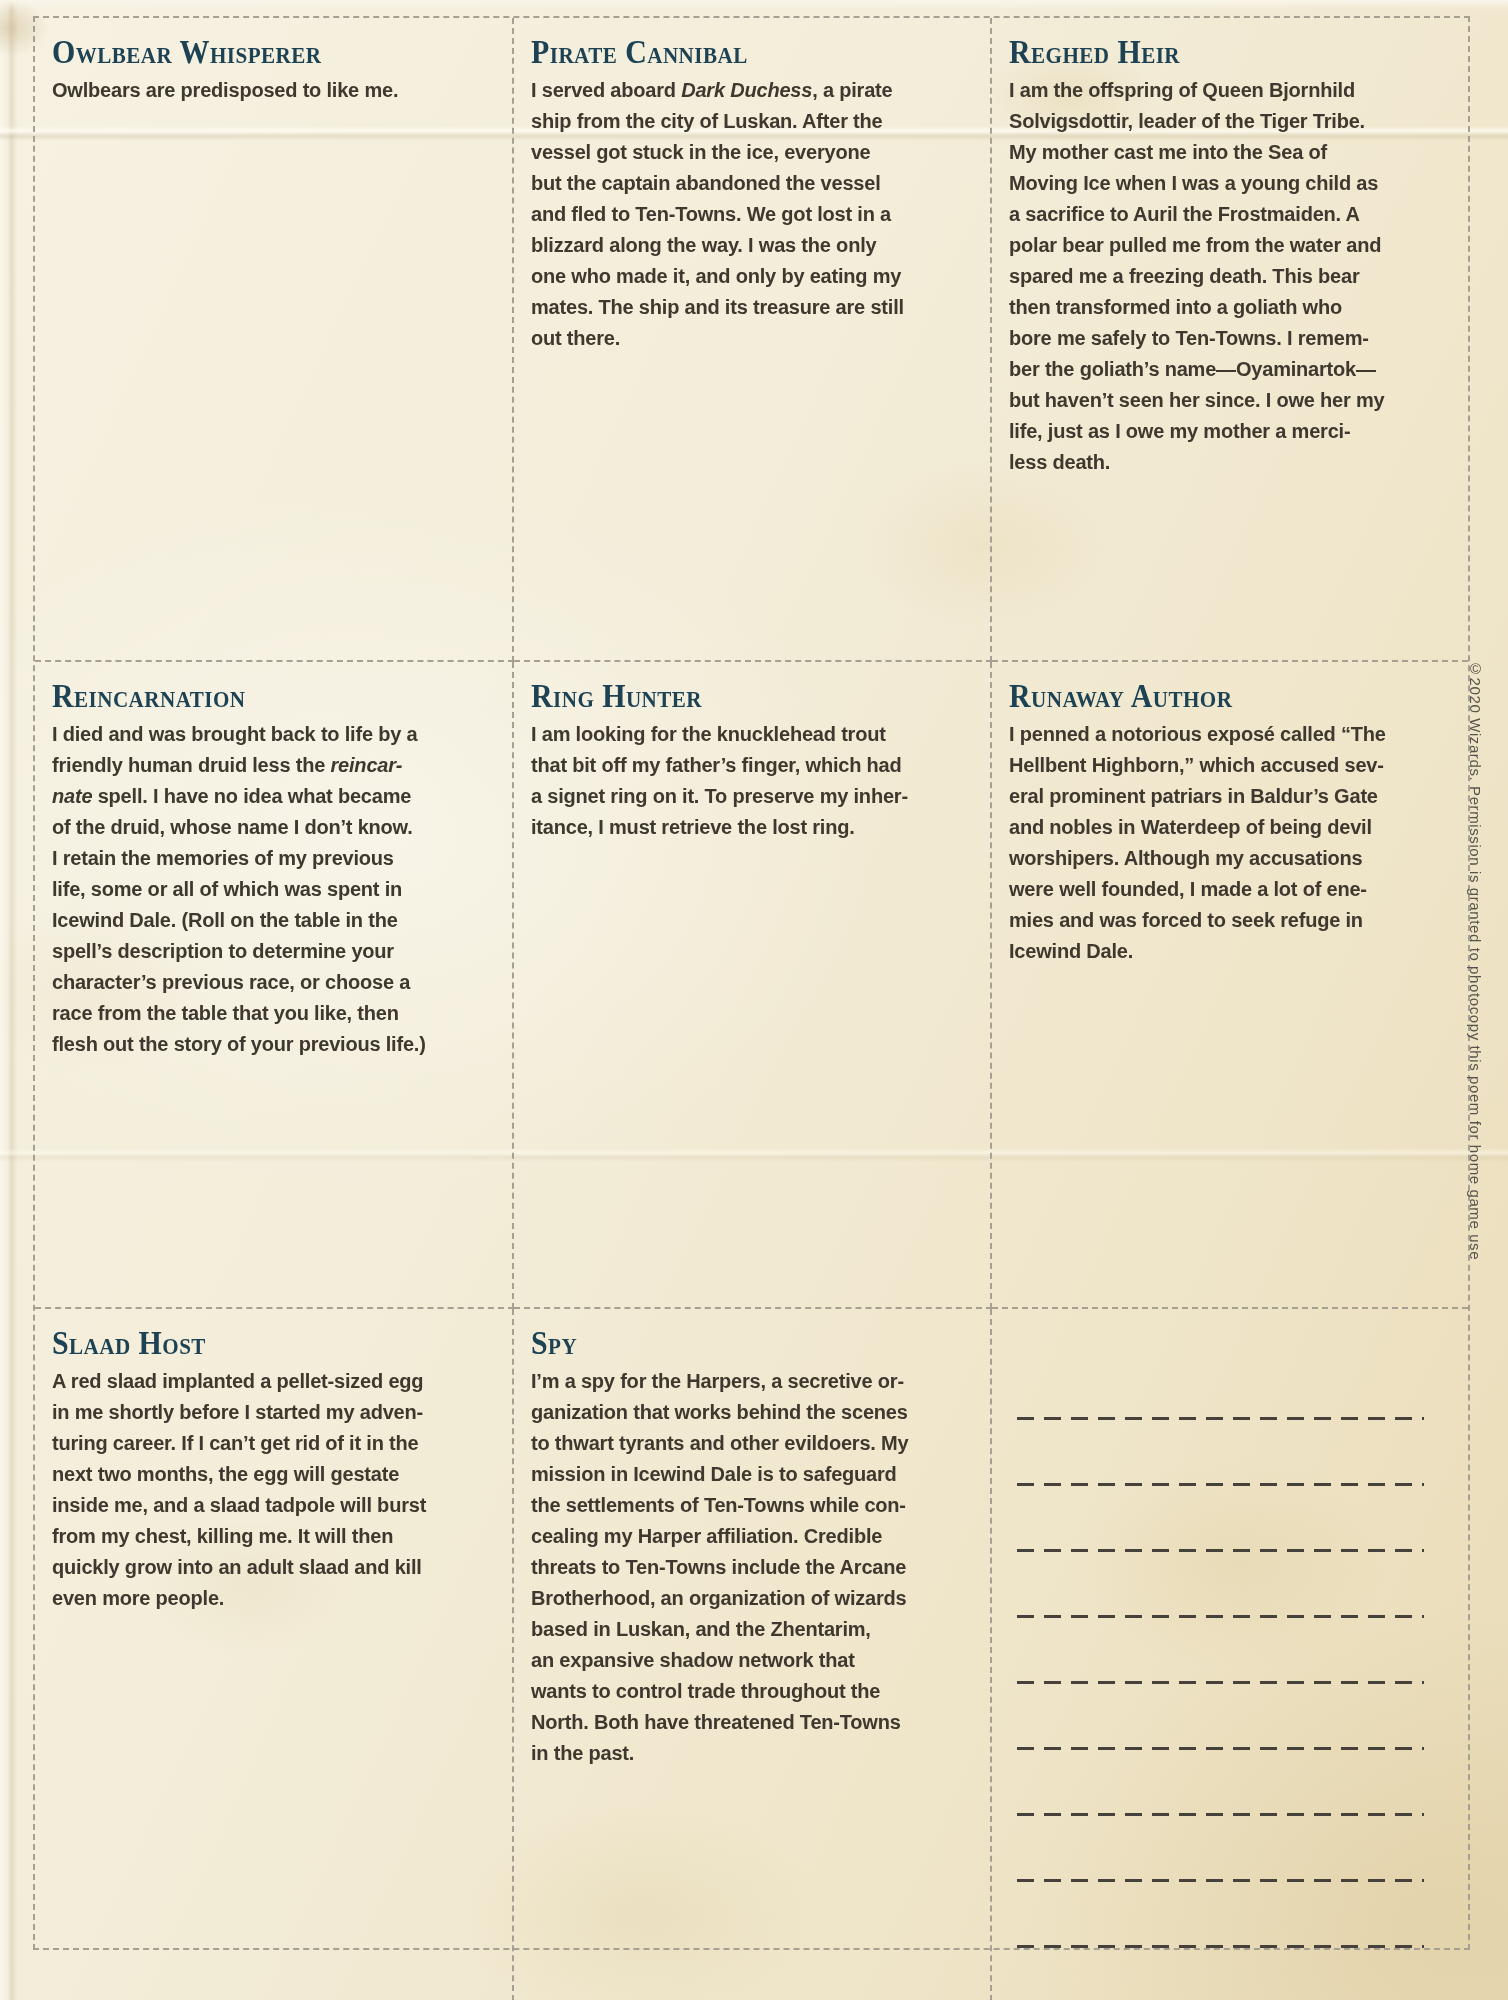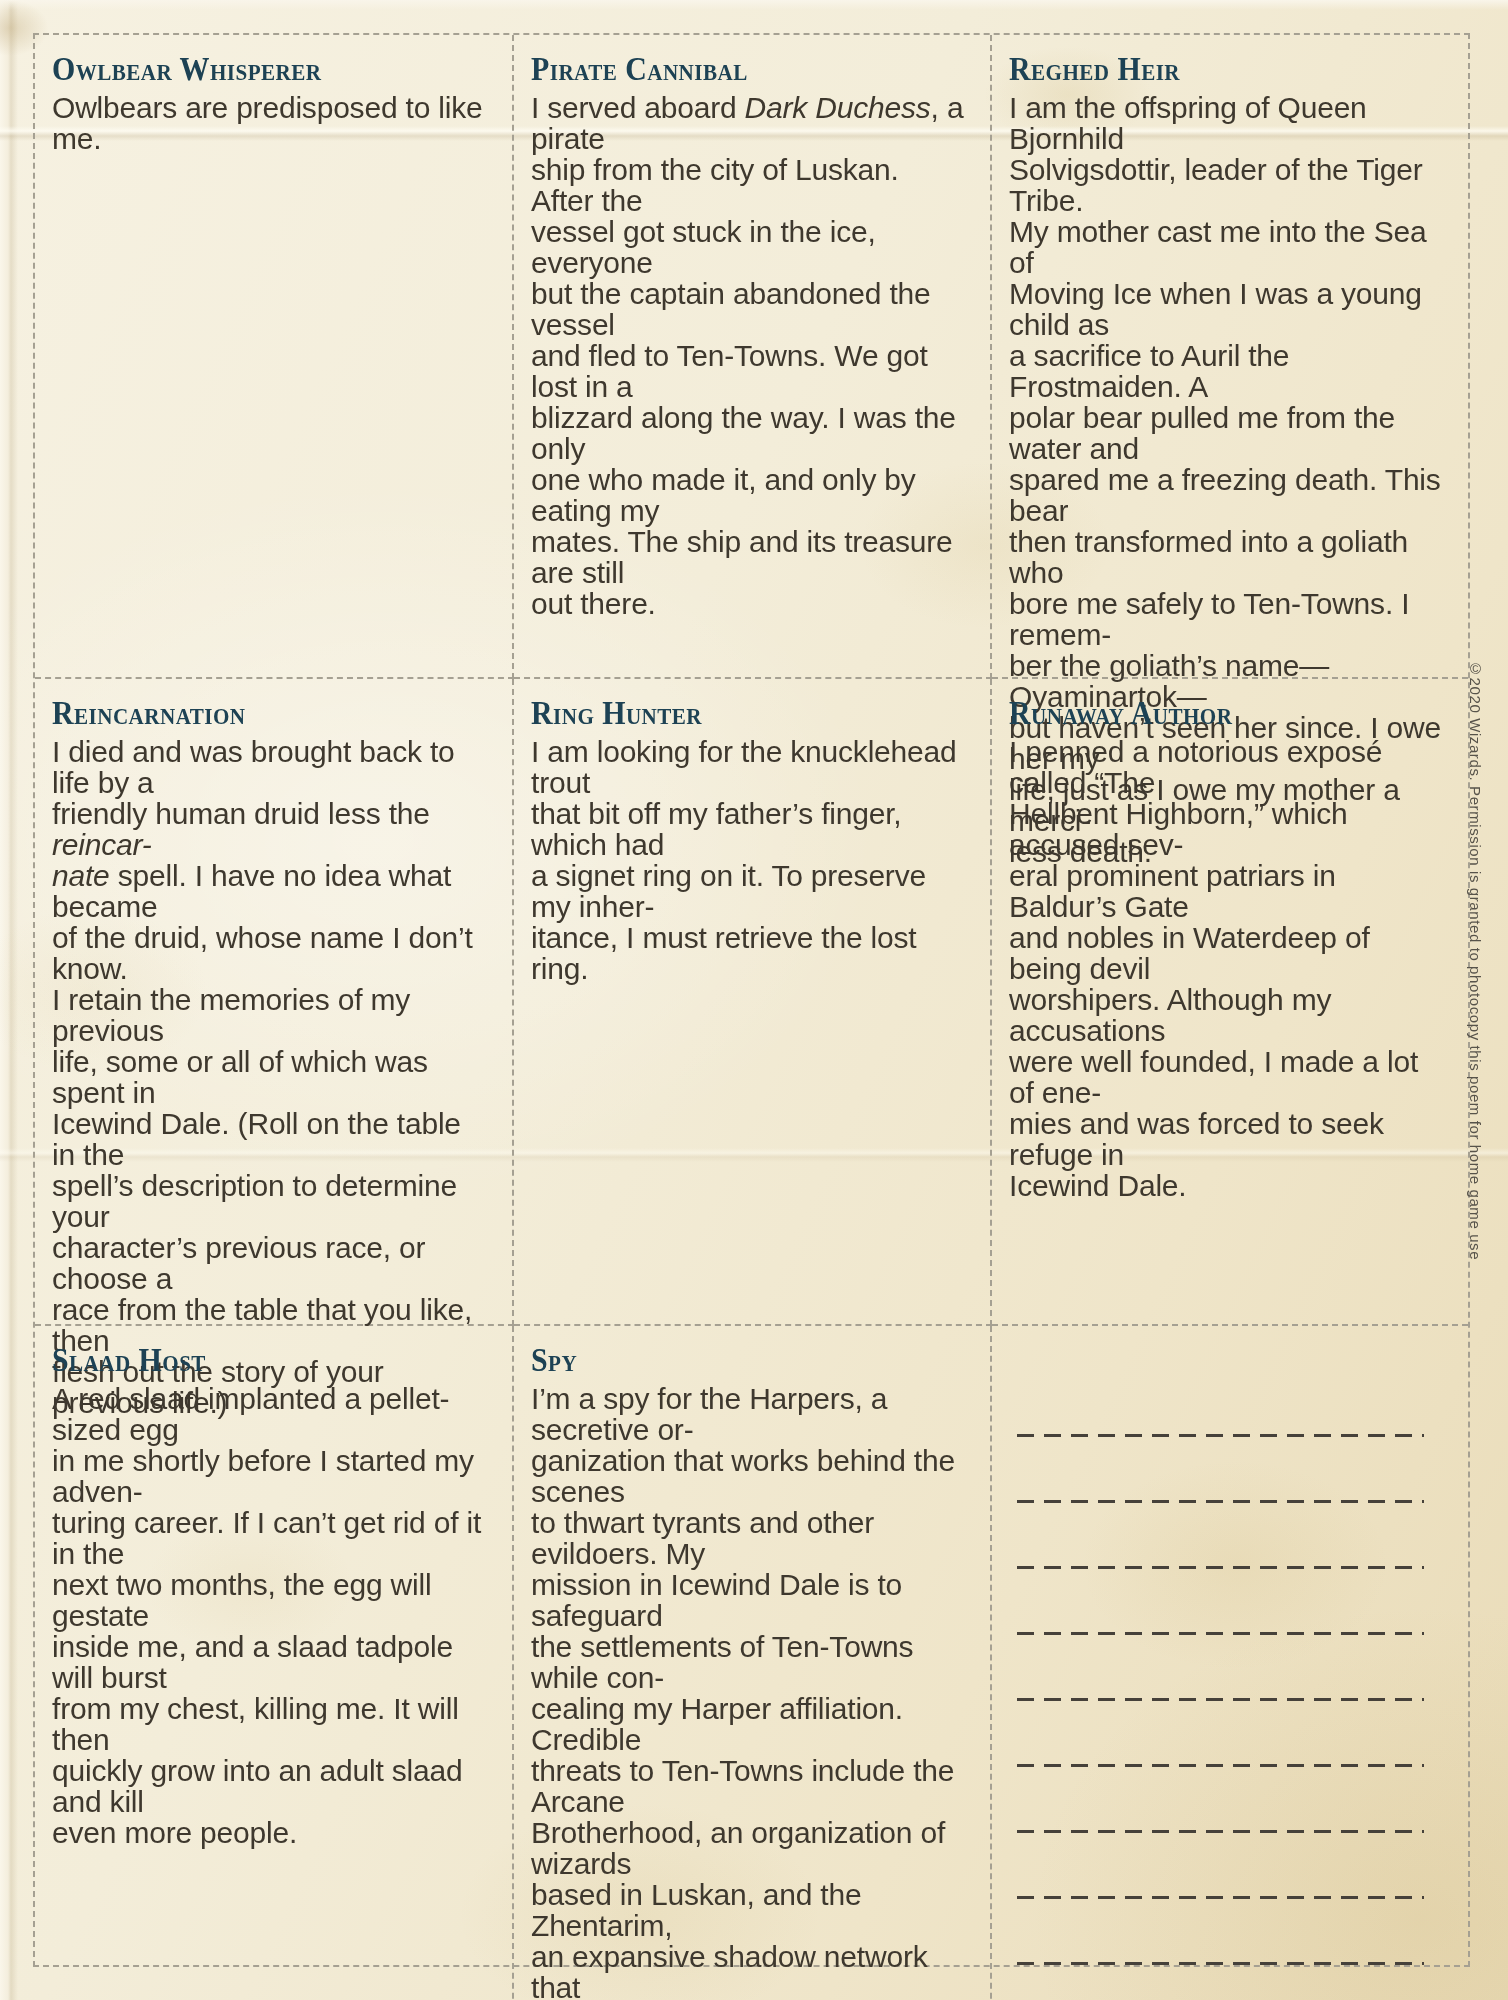--- a/index.html
+++ b/index.html
@@ -26,21 +26,21 @@
   }
   
   .page::before{
     content:"";position:absolute;inset:0;pointer-events:none;
     background:
       linear-gradient(180deg, transparent 126px, rgba(255,253,244,.75) 131px, rgba(160,140,100,.18) 136px, transparent 141px),
       linear-gradient(180deg, transparent 1148px, rgba(255,253,244,.45) 1153px, rgba(160,140,100,.10) 1157px, transparent 1162px);
     background-repeat:no-repeat;
   }
   .grid{
-    position:absolute;left:33px;top:33px;width:1437px;height:1934px;
+    position:absolute;left:33px;top:16px;width:1437px;height:1934px;
     display:grid;
     grid-template-columns:479px 478px 1fr;
     grid-template-rows:644px 647px 1fr;
     border:2px dashed #a5a092;
     box-sizing:border-box;
   }
   .card{
     box-sizing:border-box;
     border-right:2px dashed #a5a092;
     border-bottom:2px dashed #a5a092;
@@ -55,25 +55,26 @@
     font-variant:small-caps;
     font-size:34px;
     line-height:36px;
     letter-spacing:.5px;
     color:#1d4254;
     transform:scaleX(.88);
     transform-origin:0 50%;
     white-space:nowrap;
   }
   .card .body{
-    font-size:30px;
+    font-size:20px;
     line-height:31px;
     letter-spacing:-.2px;
     color:#3e382e;
     max-width:447px;
+    font-weight:bold;
   }
   .para{white-space:pre-line;}
   .para.indent{text-indent:27px;}
   .para.gap{}
   .run-italic{font-style:italic;text-align:center;}
   .write-lines{margin-top:92px;padding-left:8px;padding-right:20px;}
   .write-line{
     height:3px;
     background:repeating-linear-gradient(90deg,#46413a 0 17px,rgba(0,0,0,0) 17px 27px);
     margin-bottom:63px;

